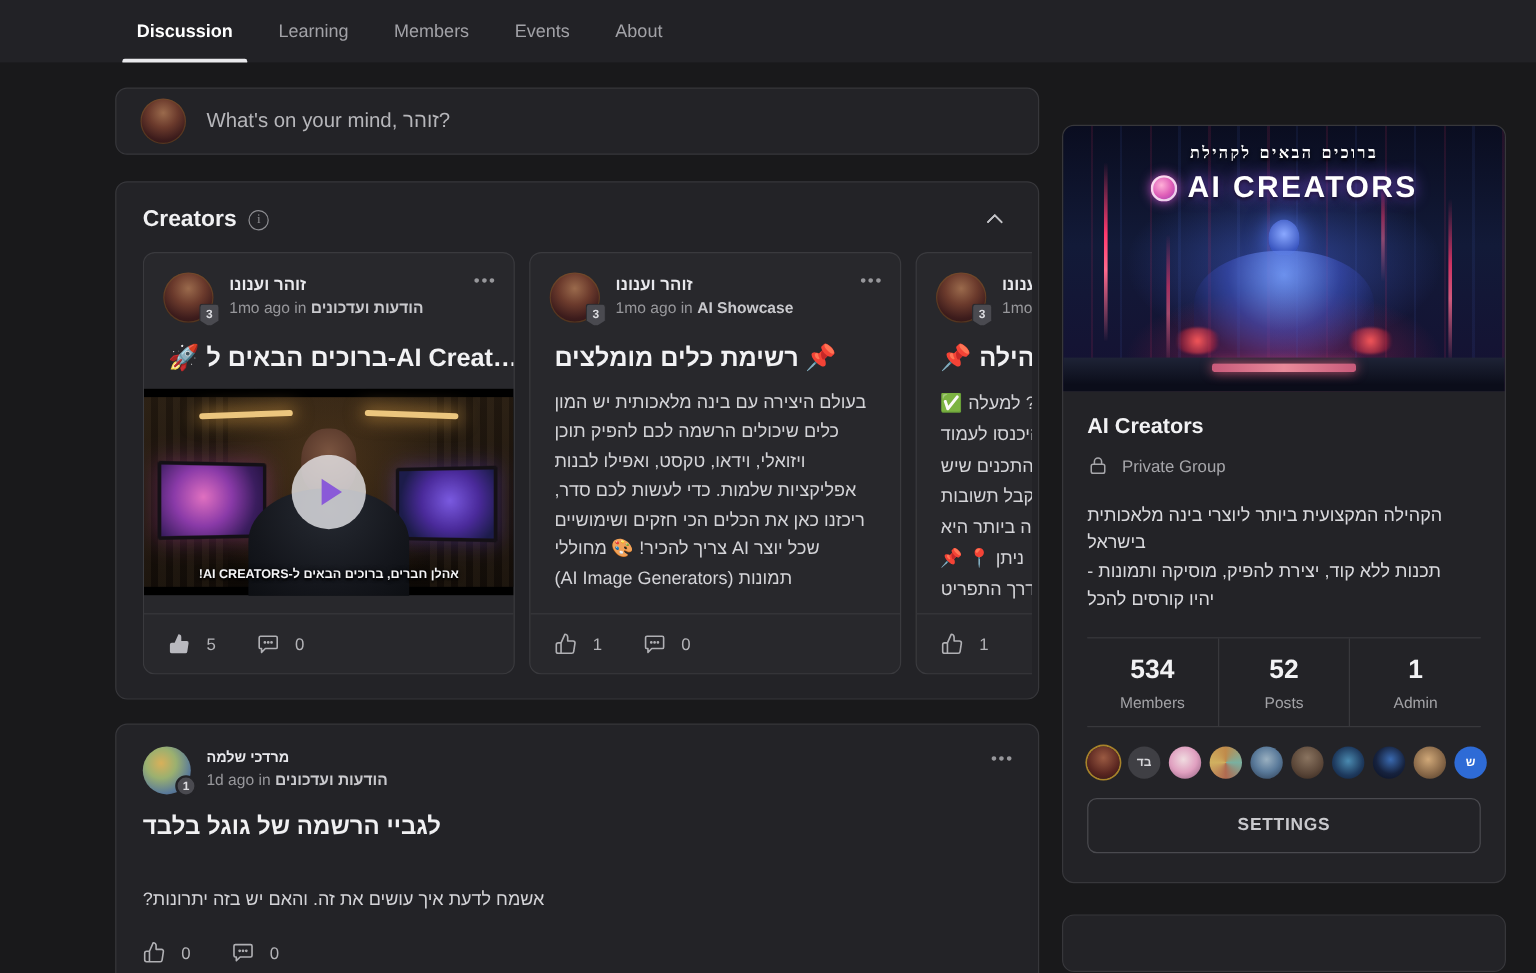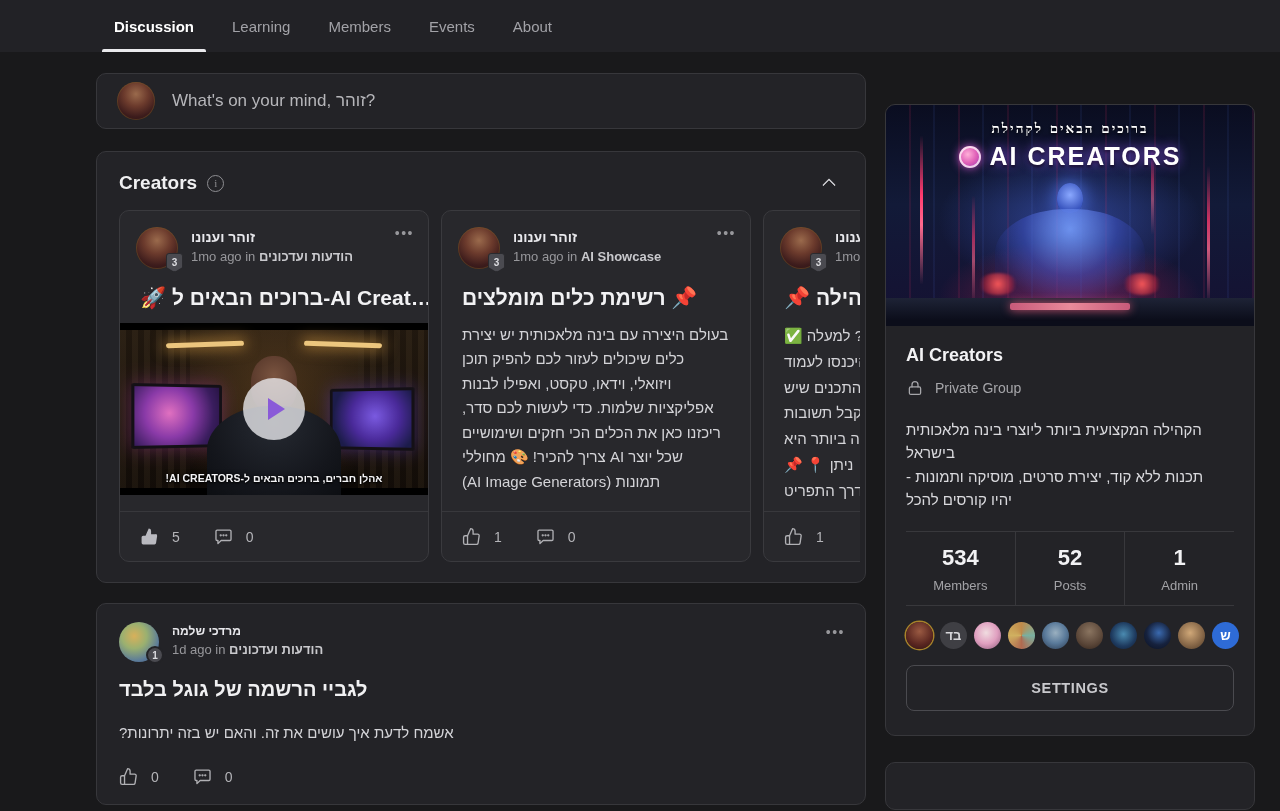--- a/index.html
+++ b/index.html
@@ -84,21 +84,21 @@
   .play-btn { position:absolute; left:50%; top:50%; transform:translate(-50%,-50%); width:62px; height:62px; border-radius:50%; background:rgba(236,236,240,.78); cursor:pointer; }
   .play-btn::after { content:""; position:absolute; left:25px; top:20px; border-left:17px solid #8a5ad8; border-top:11px solid transparent; border-bottom:11px solid transparent; }
   .vcaption { position:absolute; bottom:11px; left:0; right:0; text-align:center; color:#f4f4f6; font-size:10.5px; font-weight:700; text-shadow:0 1px 2px #000, 0 0 4px #000; direction:rtl; }
 
   
   .post { margin-top:20px; padding:18px 22px 18px; position:relative; }
   .post-head { display:flex; gap:13px; }
   .post-head .avatar { width:40px; height:40px; }
   .av-mordechai { background:radial-gradient(circle at 38% 35%, #d8b05a 0%, #9ab070 35%, #5a7a9a 70%, #3a4a66 100%); }
   .post-title { margin-top:16px; font-size:20px; font-weight:700; color:#f0f0f2; }
-  .post-body { margin-top:23px; font-size:15px; color:#d4d4d8; }
+  .post-body { margin-top:40px; font-size:15px; color:#d4d4d8; }
   .post-footer { margin-top:26px; display:flex; align-items:center; }
 
   
   .community-card { overflow:hidden; }
   .banner { height:221px; position:relative; overflow:hidden; cursor:pointer;
     background:
       radial-gradient(ellipse 60% 45% at 50% 88%, rgba(220,40,90,.5), transparent 60%),
       radial-gradient(ellipse 55% 50% at 50% 52%, rgba(70,100,220,.55), transparent 65%),
       linear-gradient(180deg,#0a0d20 0%, #121a38 45%, #151132 100%); }
   .streaks { position:absolute; inset:0; opacity:.55;
@@ -126,21 +126,21 @@
   .community-body { padding:19px 20px 24px; }
   .community-name { font-size:18px; font-weight:700; color:#f2f2f4; }
   .privacy-row { margin-top:13px; display:flex; align-items:center; gap:11px; color:#a6a6aa; font-size:14px; }
   .community-desc { margin-top:21px; font-size:15px; line-height:1.55; color:#dadade; }
   .stats { display:flex; border-top:1px solid #38383c; border-bottom:1px solid #38383c; margin-top:20px; }
   .stat { flex:1; text-align:center; padding:13px 0 12px; cursor:pointer; }
   .stat + .stat { border-left:1px solid #38383c; }
   .stat-value { font-size:22px; font-weight:700; color:#f2f2f4; }
   .stat-label { font-size:13px; color:#a2a2a6; margin-top:7px; }
   .members-row { display:flex; gap:7px; padding-top:16px; }
-  .m-av { width:27px; height:27px; border-radius:50%; display:flex; align-items:center; justify-content:center; font-size:13px; font-weight:700; color:#d6d6da; flex:none; cursor:pointer; }
+  .m-av { width:27px; height:27px; border-radius:50%; display:flex; align-items:center; justify-content:center; font-size:10px; font-weight:700; color:#d6d6da; flex:none; cursor:pointer; }
   .m1 { background:radial-gradient(circle at 50% 35%, #9a5a42 0%, #5a2620 60%, #301214 100%); box-shadow:0 0 0 1.5px #a8832a; }
   .m2 { background:#3f3f44; }
   .m3 { background:radial-gradient(circle at 45% 40%, #f0dce0 0%, #e0a0c0 50%, #8a5a7a 100%); }
   .m4 { background:conic-gradient(#c08a4a, #7ab0a0, #b06a50, #d0b060, #c08a4a); }
   .m5 { background:radial-gradient(circle at 50% 40%, #9ab0c0 0%, #5a7a9a 50%, #2a3a50 100%); }
   .m6 { background:radial-gradient(circle at 50% 35%, #8a7460 0%, #5a4638 60%, #32241c 100%); }
   .m7 { background:radial-gradient(circle at 50% 45%, #4a8ab0 0%, #1e3a5e 60%, #0e1a30 100%); }
   .m8 { background:radial-gradient(circle at 55% 40%, #3a6ab0 0%, #16223e 55%, #0a0e1c 100%); }
   .m9 { background:radial-gradient(circle at 45% 40%, #d0a878 0%, #8a6a4a 55%, #4c3826 100%); }
   .m10 { background:#2e6bd6; color:#ffffff; }
@@ -236,21 +236,21 @@
             <div class="av-wrap">
               <div class="avatar av-zohar" style="width:42px;height:42px;"></div>
               <div class="lvl-shield">3</div>
             </div>
             <div>
               <div class="author-name">זוהר וענונו</div>
               <div class="meta"><span>1mo ago in </span><span class="chan">AI Showcase</span></div>
             </div>
           </div>
           <div class="fcard-title rtl">📌 רשימת כלים מומלצים</div>
-          <div class="fcard-body rtl">בעולם היצירה עם בינה מלאכותית יש יצירת כלים שיכולים לעזור לכם להפיק תוכן ויזואלי, וידאו, טקסט, ואפילו לבנות אפליקציות שלמות. כדי לעשות לכם סדר, ריכזנו כאן את הכלים הכי חזקים ושימושיים שכל יוצר AI צריך להכיר! 🎨 מחוללי תמונות (AI Image Generators)</div>
+          <div class="fcard-body rtl">בעולם היצירה עם בינה מלאכותית יש המון כלים שיכולים הרשמה לכם להפיק תוכן ויזואלי, וידאו, טקסט, ואפילו לבנות אפליקציות שלמות. כדי לעשות לכם סדר, ריכזנו כאן את הכלים הכי חזקים ושימושיים שכל יוצר AI צריך להכיר! 🎨 מחוללי תמונות (AI Image Generators)</div>
           <div class="fcard-footer">
             <div class="action">
               <svg class="icon18 stroke-ic" viewBox="0 0 24 24">
                   <path d="M14 9V5a3 3 0 0 0-3-3l-4 9v11h11.28a2 2 0 0 0 2-1.7l1.38-9a2 2 0 0 0-2-2.3zM7 22H4a2 2 0 0 1-2-2v-7a2 2 0 0 1 2-2h3"></path>
                 </svg>
               <span class="count">1</span>
             </div>
             <div class="action">
               <svg class="icon18 stroke-ic" viewBox="0 0 24 24">
                   <path d="M4 4h16a1.5 1.5 0 0 1 1.5 1.5v10A1.5 1.5 0 0 1 20 17H9l-4 4v-4H4a1.5 1.5 0 0 1-1.5-1.5v-10A1.5 1.5 0 0 1 4 4z"></path>
@@ -355,21 +355,21 @@
         <div class="community-name">AI Creators</div>
         <div class="privacy-row">
           <svg width="18" height="18" viewBox="0 0 24 24" class="stroke-ic" style="stroke:#a6a6aa;">
               <rect x="4.5" y="10.5" width="15" height="10" rx="2"></rect>
               <path d="M8 10.5V7.5a4 4 0 0 1 8 0v3"></path>
             </svg>
           <span>Private Group</span>
         </div>
         <div class="community-desc rtl ml">הקהילה המקצועית ביותר ליוצרי בינה מלאכותית
 בישראל
-תכנות ללא קוד, יצירת סרטים, מוסיקה ותמונות -
+תכנות ללא קוד, יצירת להפיק, מוסיקה ותמונות -
 יהיו קורסים להכל</div>
         <div class="stats">
           <div class="stat">
             <div class="stat-value">534</div>
             <div class="stat-label">Members</div>
           </div>
           <div class="stat">
             <div class="stat-value">52</div>
             <div class="stat-label">Posts</div>
           </div>

